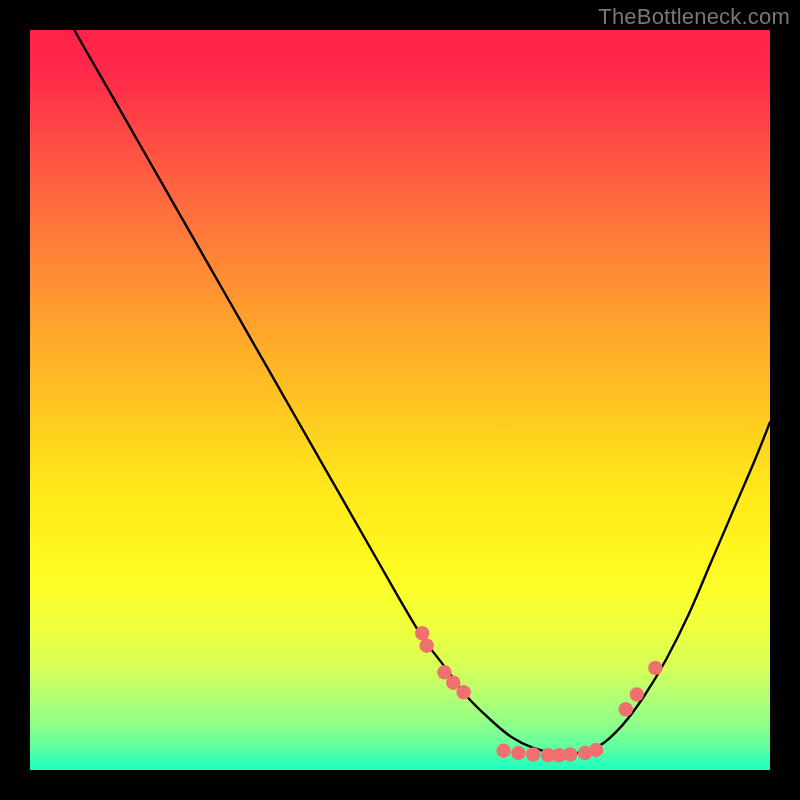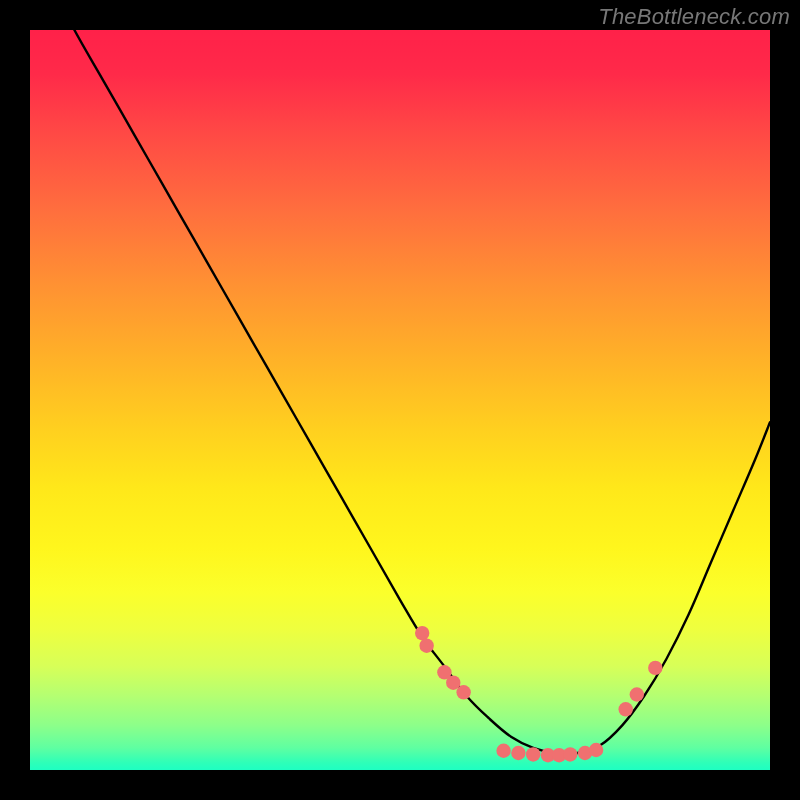--- a/index.html
+++ b/index.html
@@ -19,21 +19,20 @@
   }
   .watermark {
     position: absolute;
     top: 4px;
     right: 10px;
     color: #777;
     font-size: 22px;
     font-weight: 500;
     letter-spacing: 0.2px;
     z-index: 10;
-    font-style: italic;
   }
   .plot-area {
     position: absolute;
     left: 30px;
     top: 30px;
     width: 740px;
     height: 740px;
     overflow: hidden;
   }
   .gradient-bg {

